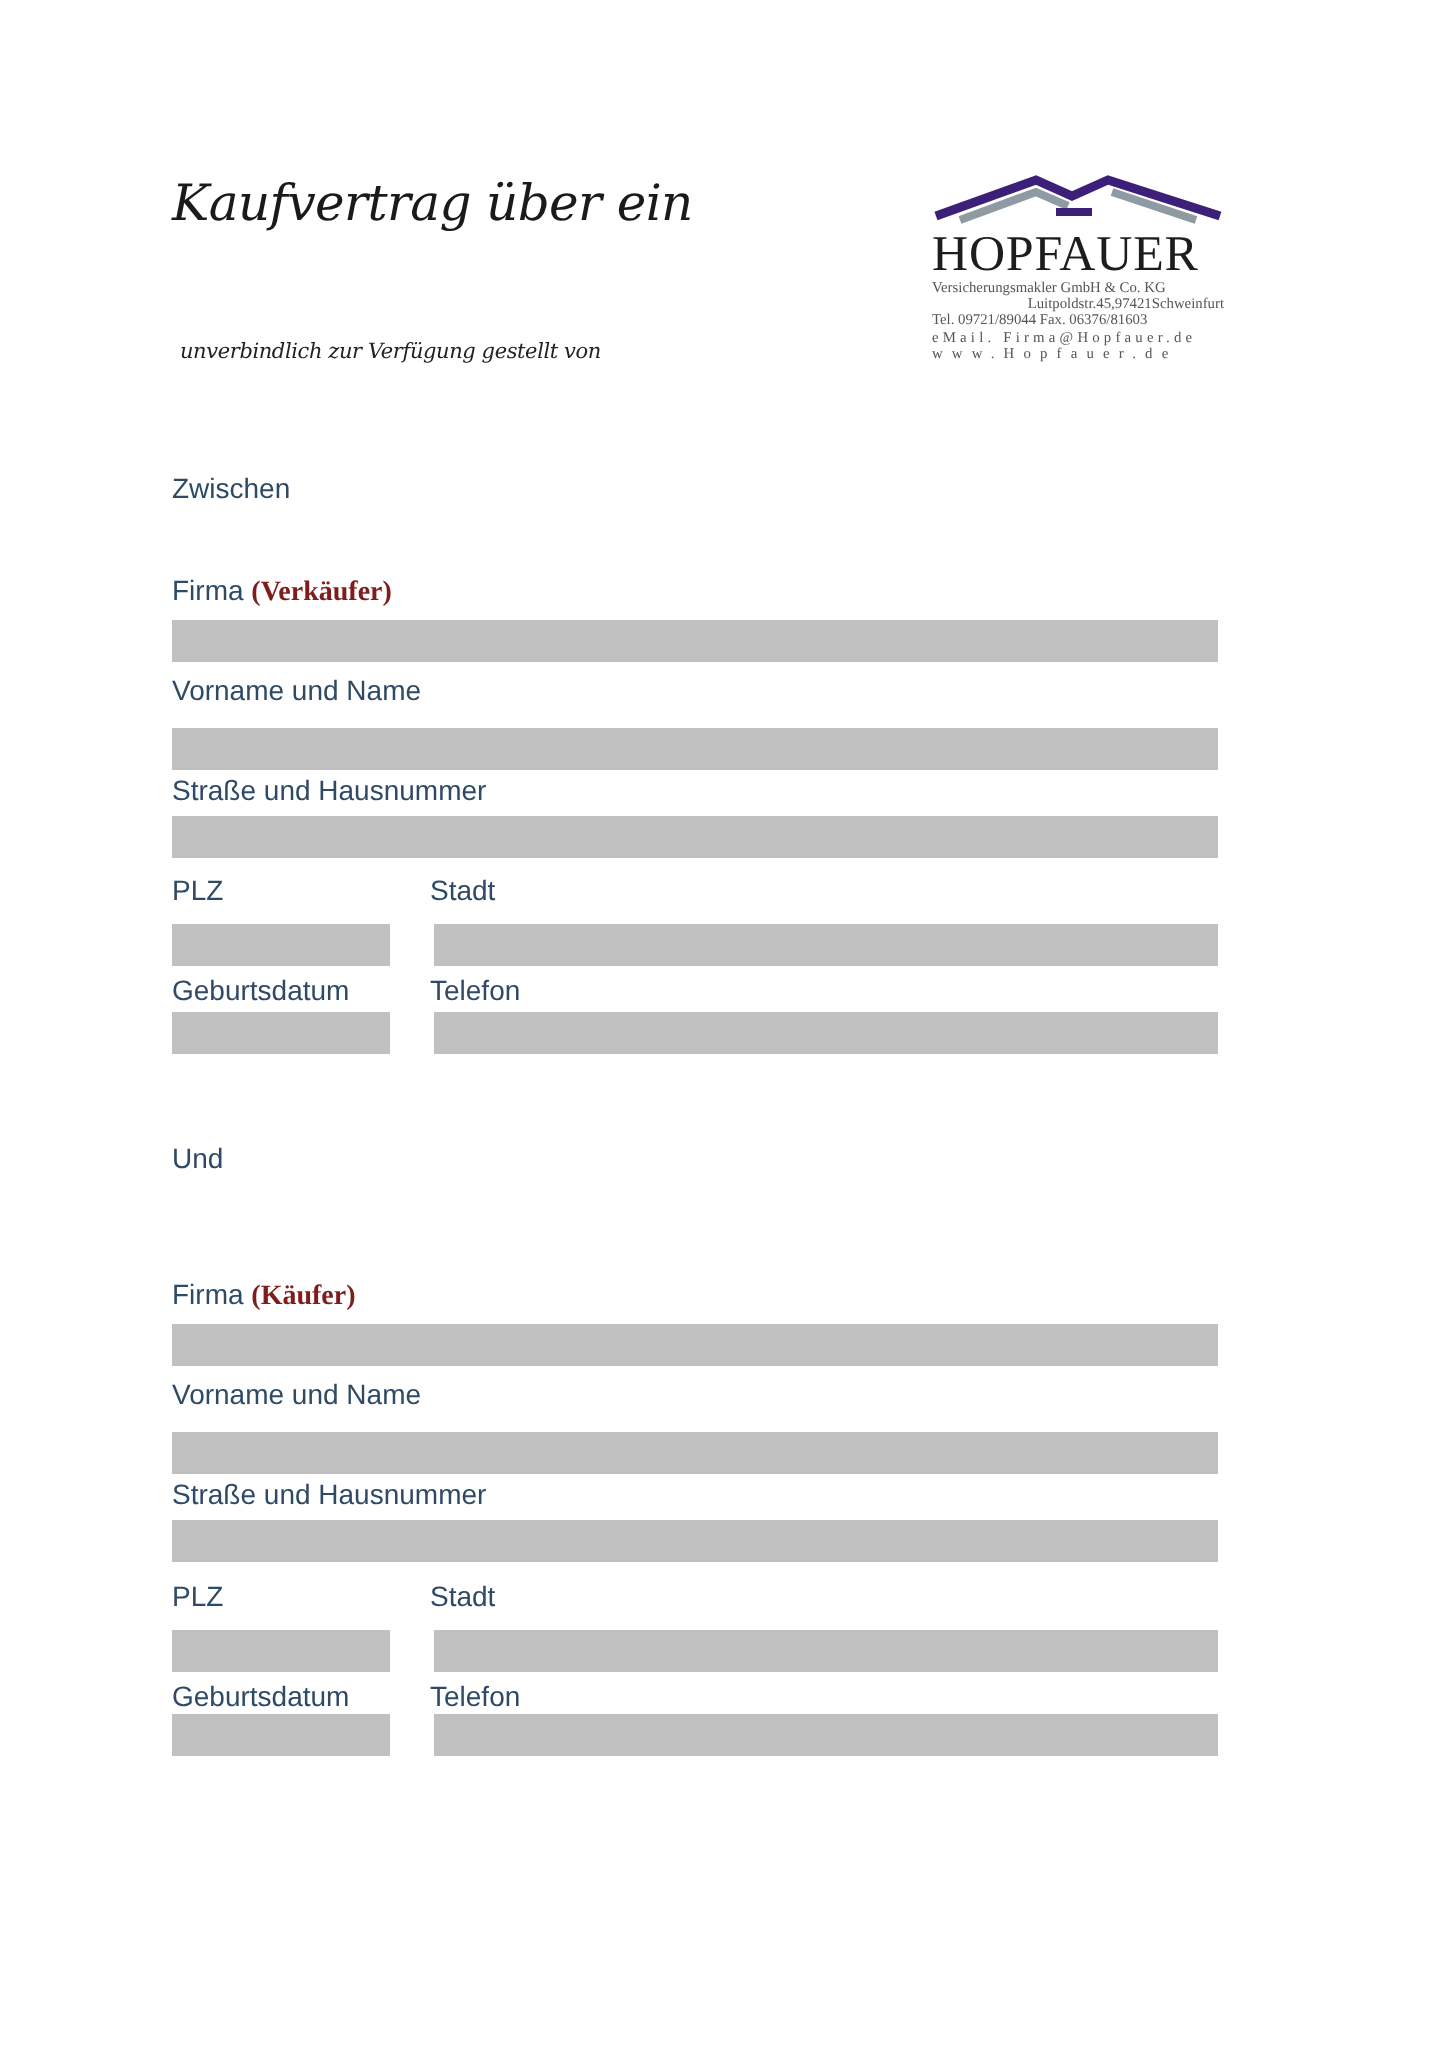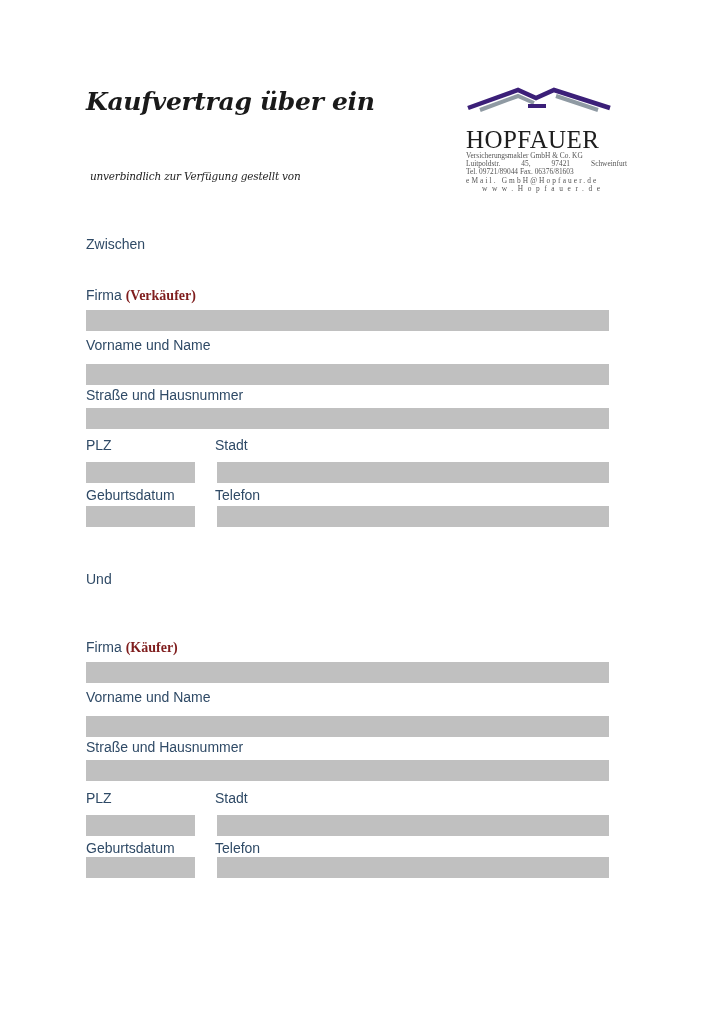--- a/index.html
+++ b/index.html
@@ -2,41 +2,41 @@
 <html><head>
 <meta charset="utf-8">
 <style>
   html, body { margin: 0; padding: 0; background: #ffffff; }
   body { width: 722px; height: 1024px; position: relative; overflow: hidden; }
   .page { position: absolute; left: 0; top: 0; width: 722px; height: 1024px; background: #fff; }
 
   .title {
     position: absolute; left: 86px; top: 86px; width: 340px;
     font-family: "DejaVu Serif", serif; font-style: italic;
-    font-size: 25px; line-height: 32px; color: #1a1a1a; letter-spacing: -0.3px; font-weight: bold;
+    font-size: 25px; line-height: 32px; color: #1a1a1a; letter-spacing: -0.3px;
   }
   .subtitle {
     position: absolute; left: 90px; top: 170px;
     font-family: "DejaVu Serif", serif; font-style: italic;
     font-size: 10.5px; color: #222; letter-spacing: -0.2px;
   }
 
   .logo { position: absolute; left: 466px; top: 84px; width: 146px; }
   .logo svg { display: block; }
   .logo-name {
     font-family: "Liberation Serif", serif; font-size: 25px; line-height: 24px;
-    color: #1d1d1d; letter-spacing: 0.4px; margin-top: 16px;
+    color: #1d1d1d; letter-spacing: 0.4px; margin-top: 4px;
   }
   .logo-line {
     font-family: Liberation Serif, serif; font-size: 7.4px; line-height: 8.2px;
     color: #555; white-space: nowrap;
   }
   .logo-line.spaced { letter-spacing: 2.1px; }
-  .logo-line.wide { letter-spacing: 4.6px; margin-left: 16px; }
-  .logo-line.just { display: flex; justify-content: space-between; gap: 21px; }
+  .logo-line.wide { letter-spacing: 4.6px; }
+  .logo-line.just { display: flex; justify-content: flex-end; }
 
   .label {
     position: absolute; font-family: "Liberation Sans", sans-serif;
     font-size: 14px; color: #2f4a66; white-space: nowrap;
   }
   .label b { color: #7f1d1d; font-weight: bold; font-family: Liberation Serif, serif; }
 
   .field {
     position: absolute; background: #c0c0c0; height: 21px;
     border: none; padding: 0; margin: 0; box-sizing: border-box;
@@ -61,21 +61,21 @@
     </svg>
     <div class="logo-name">HOPFAUER</div>
     <div class="logo-line">Versicherungsmakler GmbH &amp; Co. KG</div>
     <div class="logo-line just">
       <span>Luitpoldstr.</span>
       <span>45,</span>
       <span>97421</span>
       <span>Schweinfurt</span>
     </div>
     <div class="logo-line">Tel. 09721/89044 Fax. 06376/81603</div>
-    <div class="logo-line spaced">eMail. GmbH@Hopfauer.de</div>
+    <div class="logo-line spaced">eMail. Firma@Hopfauer.de</div>
     <div class="logo-line wide">www.Hopfauer.de</div>
   </div>
 
   <div class="label" style="left:86px; top:236px;text-align:center;">Zwischen</div>
 
   <div class="label" style="left:86px; top:287px;">
     <span>Firma</span>
     <b>(Verkäufer)</b>
   </div>
   <input class="field" style="left: 86px; top: 310px; width: 523px;" value="">

